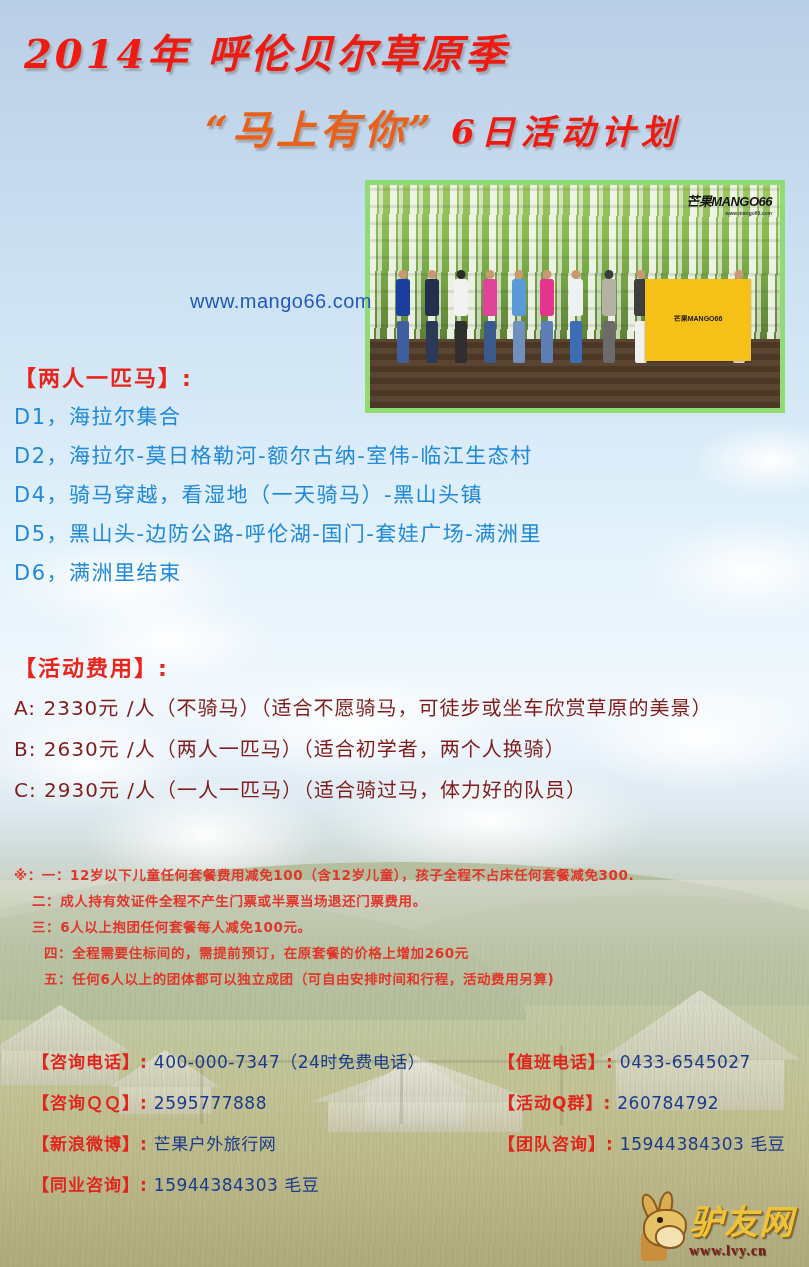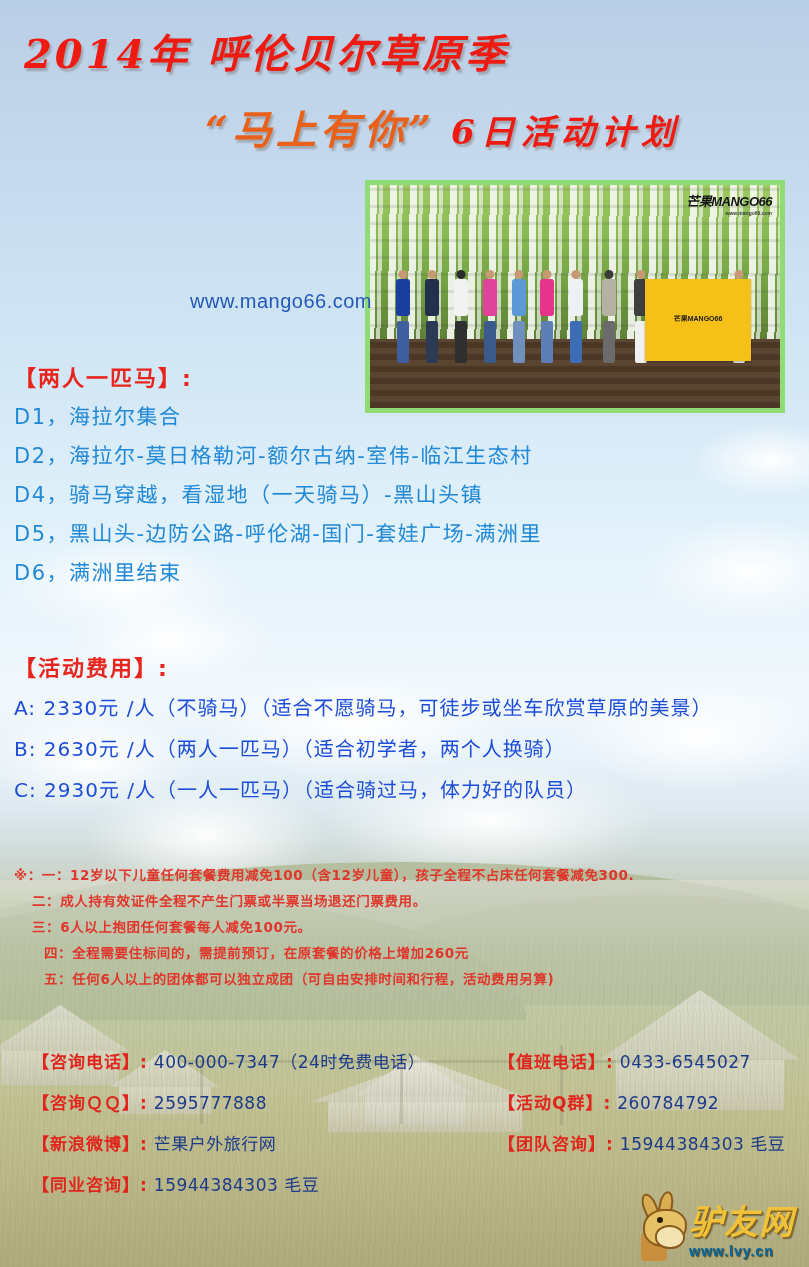--- a/index.html
+++ b/index.html
@@ -329,21 +329,21 @@
     letter-spacing: 1.5px;
     line-height: 39px;
     white-space: nowrap;
     font-family: "DejaVu Sans", "Liberation Sans", sans-serif;
   }
 
   .fee-head { position: absolute; left: 14px; top: 650px; font-size: 22px; white-space: nowrap; }
   .fee-list { position: absolute; left: 14px; top: 688px; }
   .fee-item {
     font-size: 20px;
-    color: #1d4ed8;
+    color: #7f1d1d;
     letter-spacing: 1px;
     line-height: 41px;
     white-space: nowrap;
     font-family: "DejaVu Sans", "Liberation Sans", sans-serif;
   }
 
   .notes { position: absolute; left: 14px; top: 862px; width: 780px; }
   .note-item {
     font-size: 13.5px;
     color: #e0372c;
@@ -441,24 +441,24 @@
     color: #f0c23a;
     text-shadow: 1px 1px 0 #8a5f10, 2px 2px 1px rgba(0,0,0,0.35);
     font-family: "DejaVu Serif", "Liberation Serif", serif;
     white-space: nowrap;
   }
   .logo-url {
     position: absolute;
     left: 62px; bottom: 4px;
     font-size: 14px;
     font-weight: bold;
-    color: #0369a1;
+    color: #7f1d1d;
     letter-spacing: 1px;
     text-shadow: 1px 1px 1px rgba(60,40,10,0.8);
-    font-family: Liberation Sans, sans-serif;
+    font-family: Liberation Serif, serif;
     white-space: nowrap;
   }
 </style>
 </head>
 <body>
 
 <div id="poster">
 
   <div class="bg-sky"></div>
   <div class="bg-sky-lower"></div>

